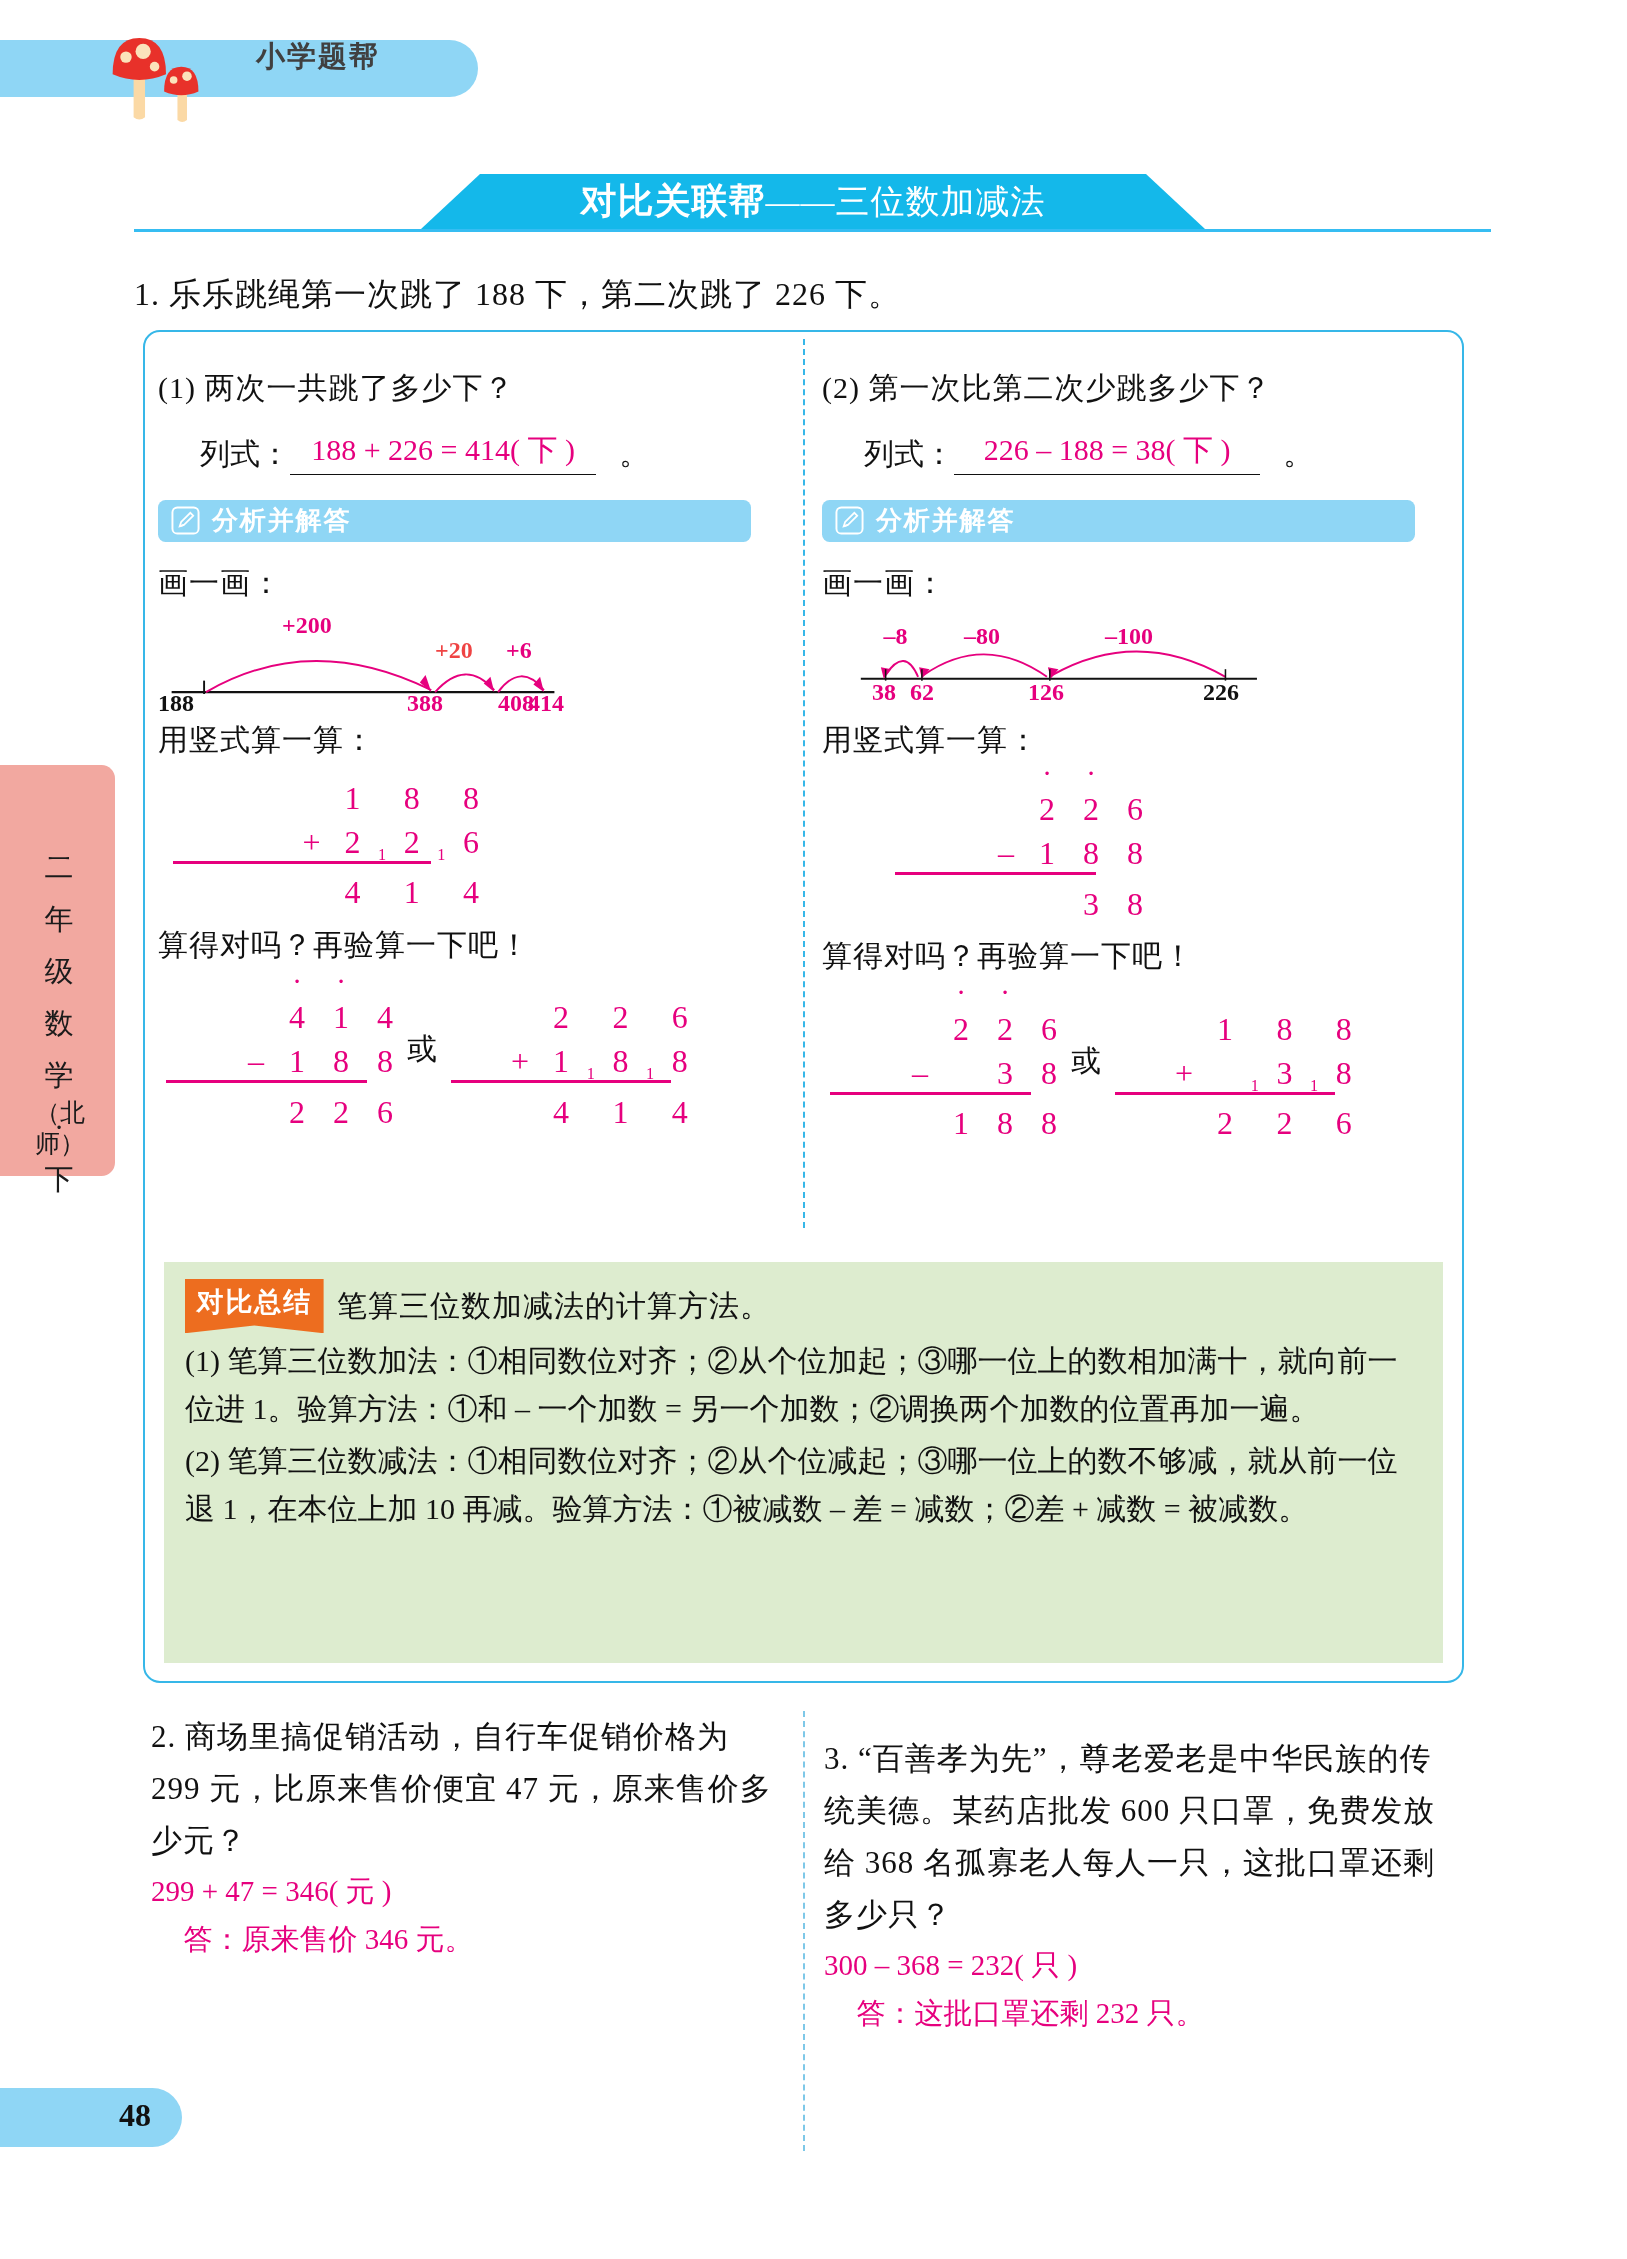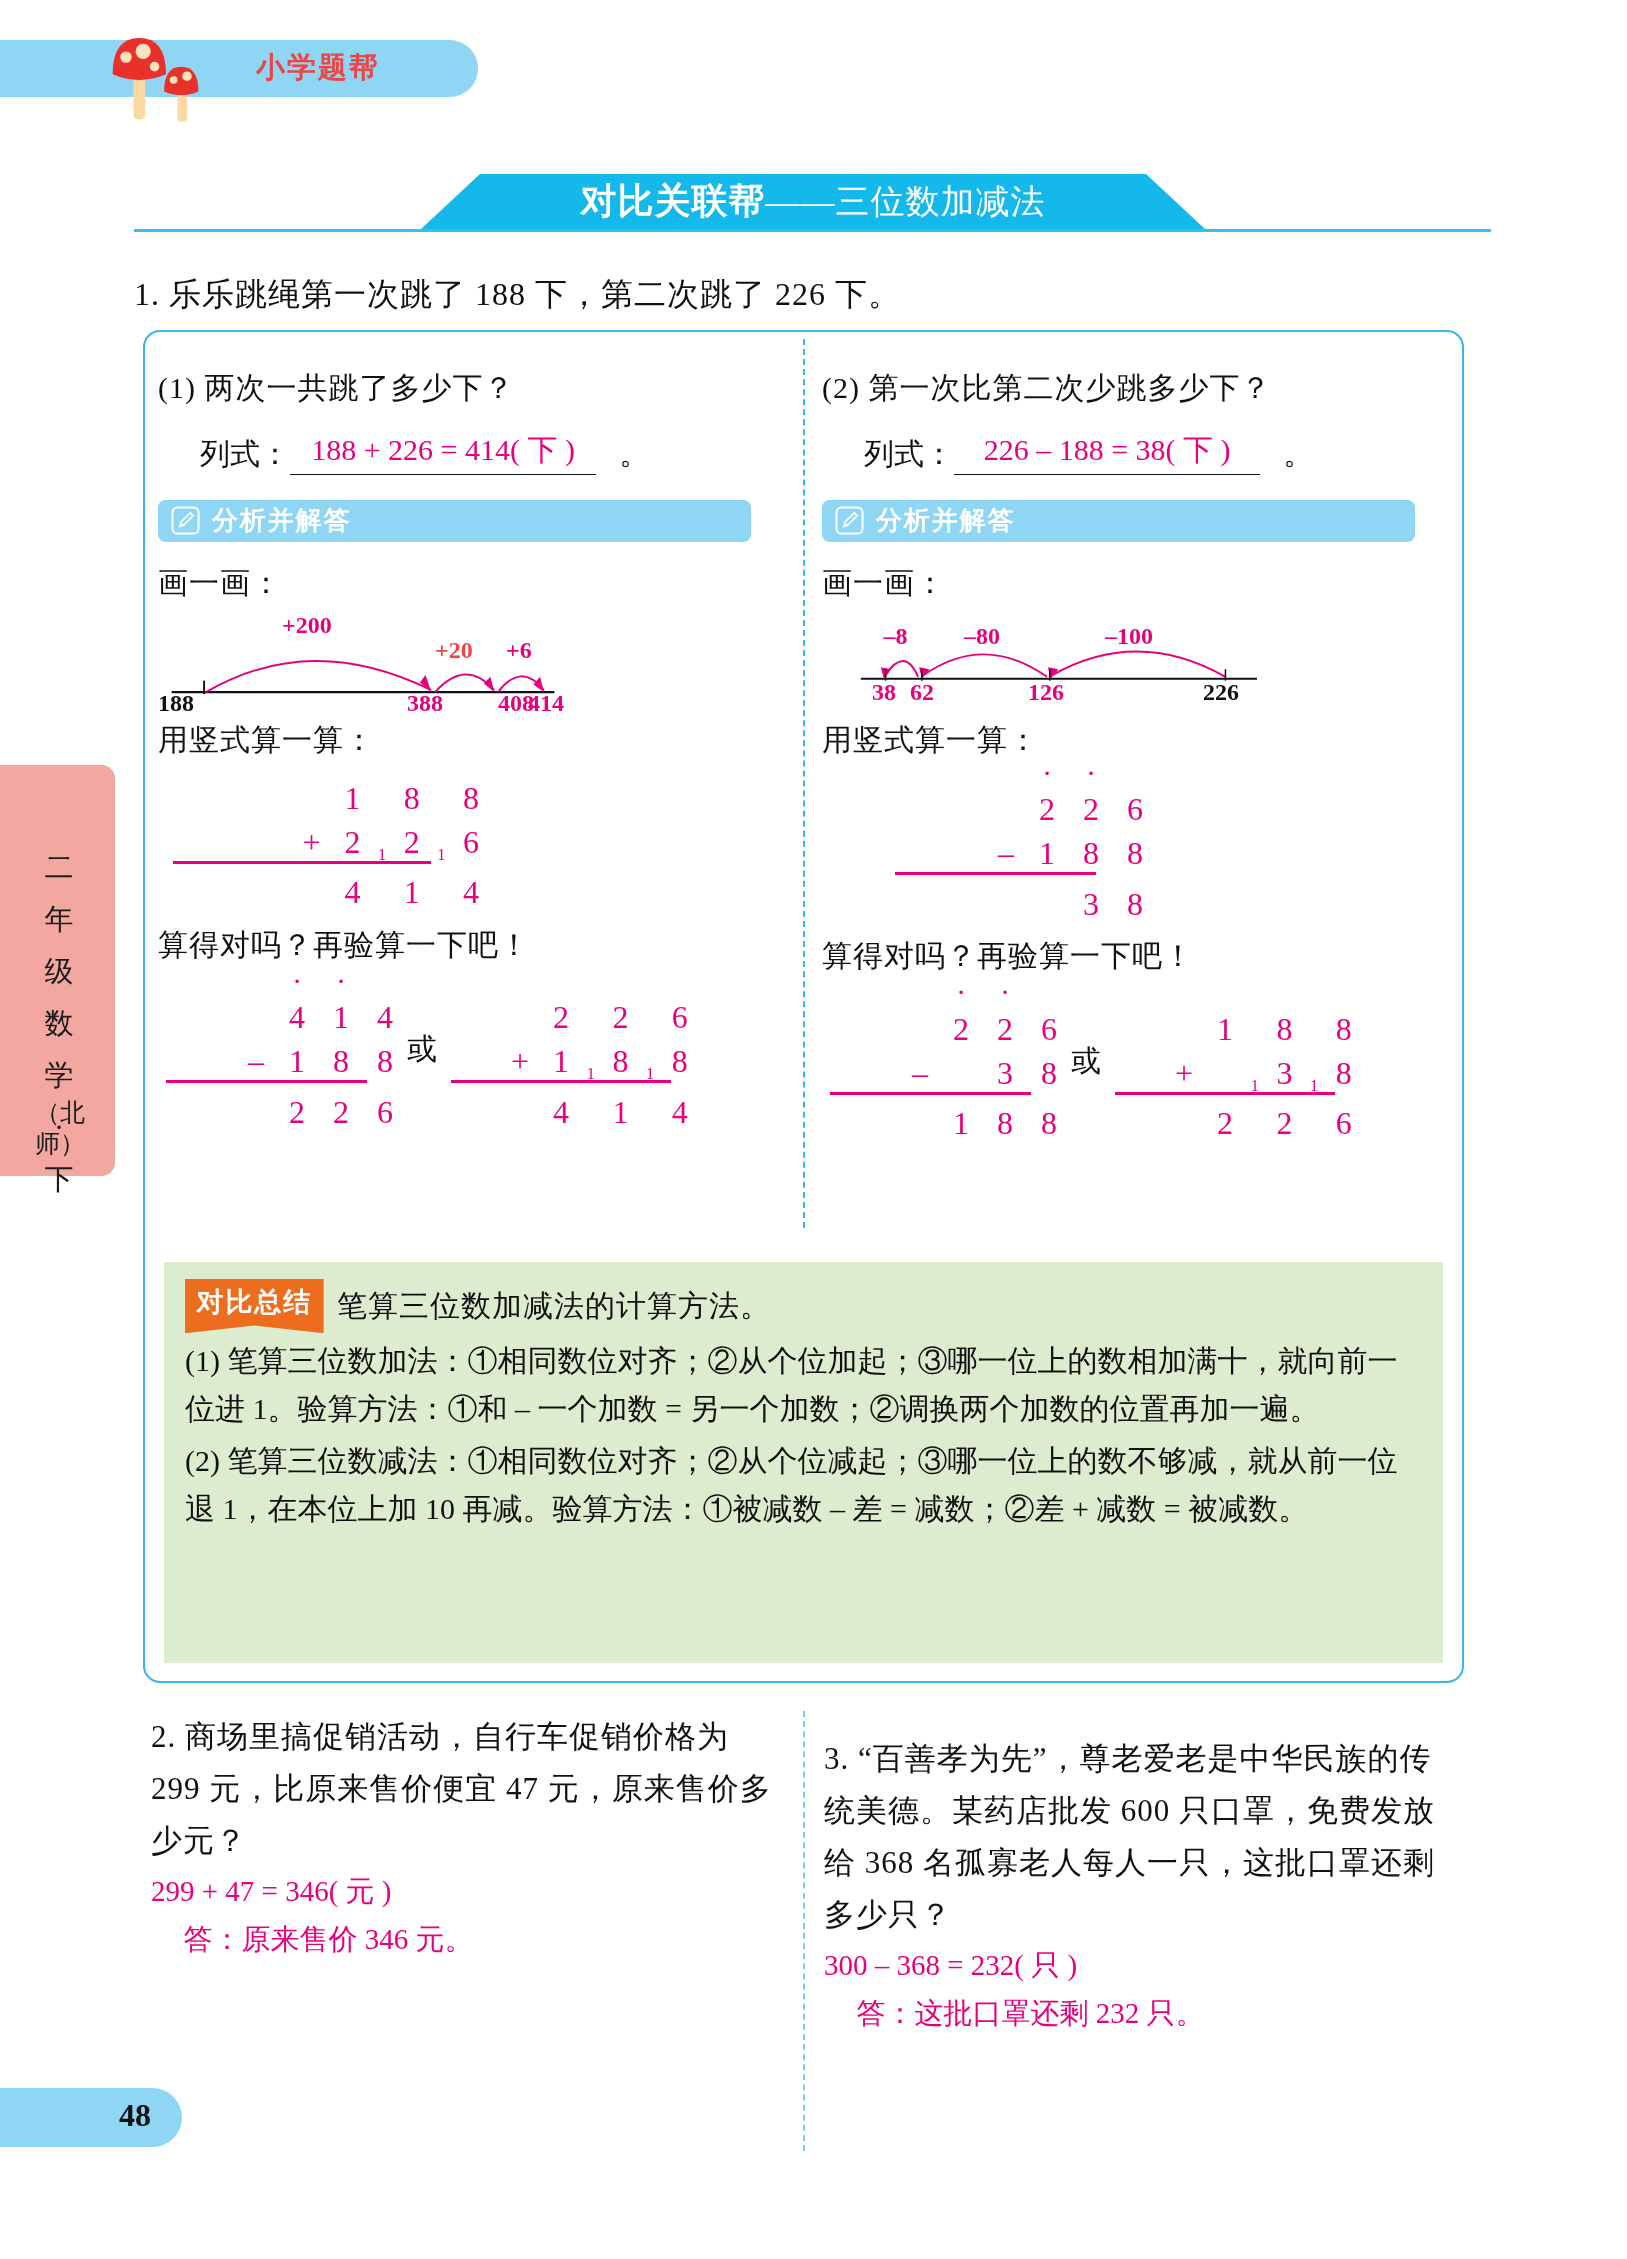--- a/index.html
+++ b/index.html
@@ -9,21 +9,21 @@
     position:relative;overflow:hidden;
   }
   .page{position:absolute;inset:0;}
 
   
   .brand-pill{
     position:absolute;left:0;top:40px;width:478px;height:57px;
     background:#8fd6f5;border-top-right-radius:29px;border-bottom-right-radius:29px;
   }
   .brand-text{
-    position:absolute;left:256px;top:48px;font-size:29px;color:#ef4444;
+    position:absolute;left:256px;top:37px;font-size:29px;color:#404040;
     font-family:"Liberation Serif",serif;letter-spacing:1.9px;font-weight:600;
   }
   .mushrooms{position:absolute;left:105px;top:17px;width:143px;height:105px;}
 
   
   .banner-wrap{position:absolute;left:0;top:174px;width:1628px;height:59px;}
   .banner-line{
     position:absolute;left:134px;top:55px;width:1357px;height:2.9px;background:#36bdf2;
   }
   .banner{

